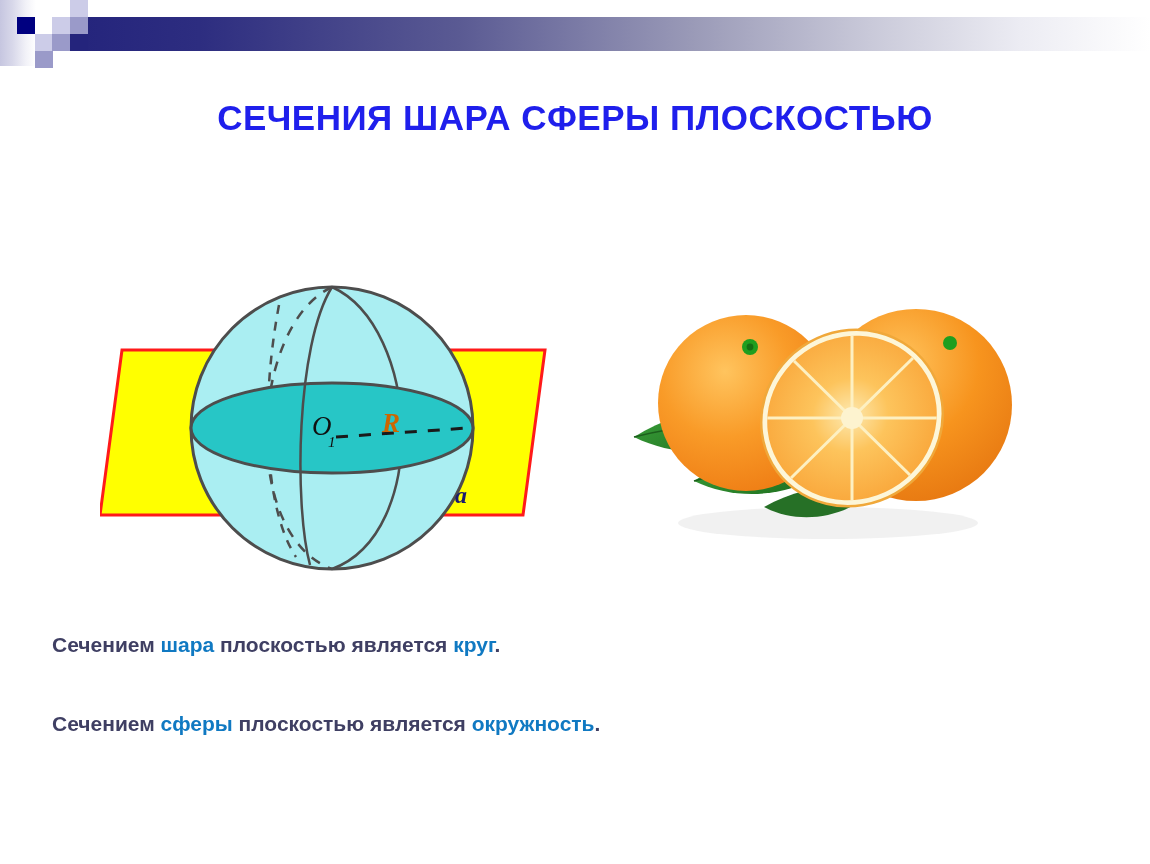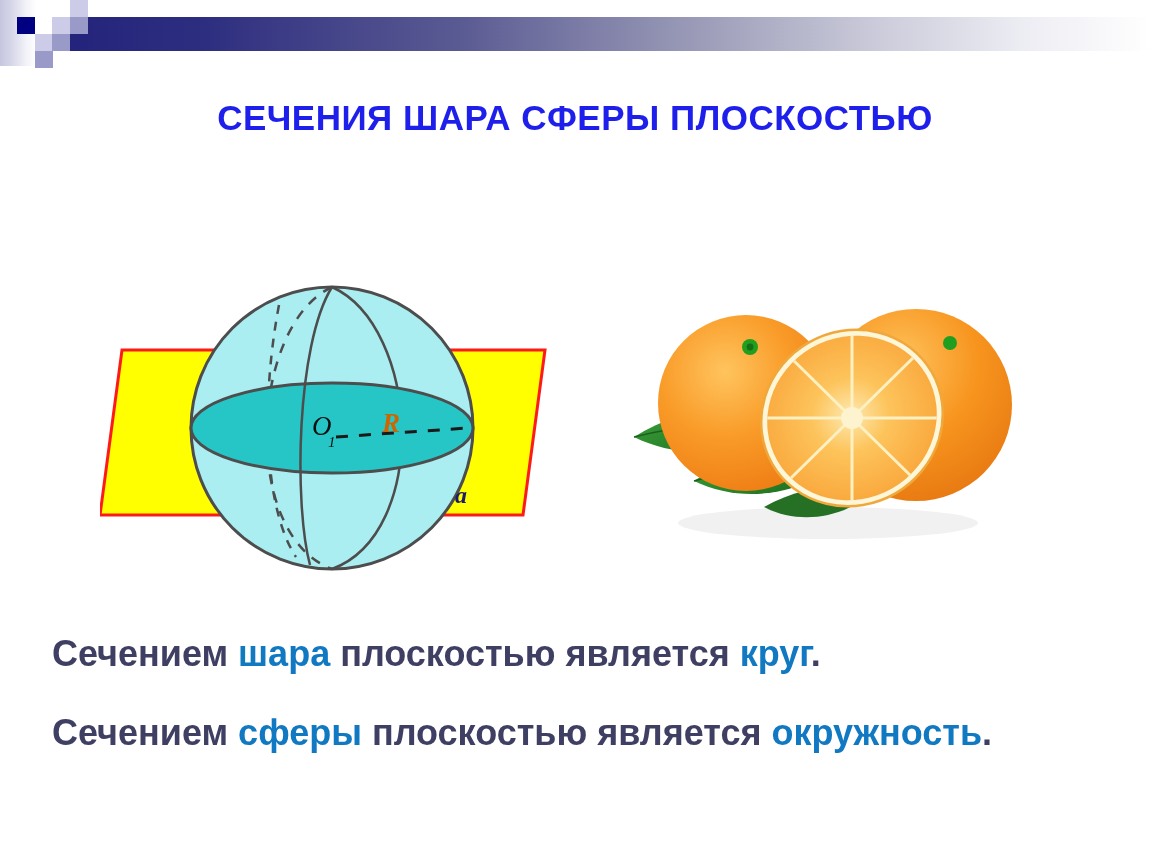--- a/index.html
+++ b/index.html
@@ -70,21 +70,21 @@
     position: absolute;
     left: 598px; top: 285px;
     width: 440px; height: 270px;
   }
   #oranges-figure svg { display: block; }
 
   
   .statement {
     position: absolute;
     left: 52px;
-    font-size: 36px;
+    font-size: 21px;
     font-weight: bold;
     color: #3f3f63;
     white-space: nowrap;
     font-family: "Liberation Sans", "DejaVu Sans", sans-serif;
   }
   #statement-1 { top: 633px; }
   #statement-2 { top: 712px; }
   .hl { color: #1079c2; }
 </style>
 </head>

